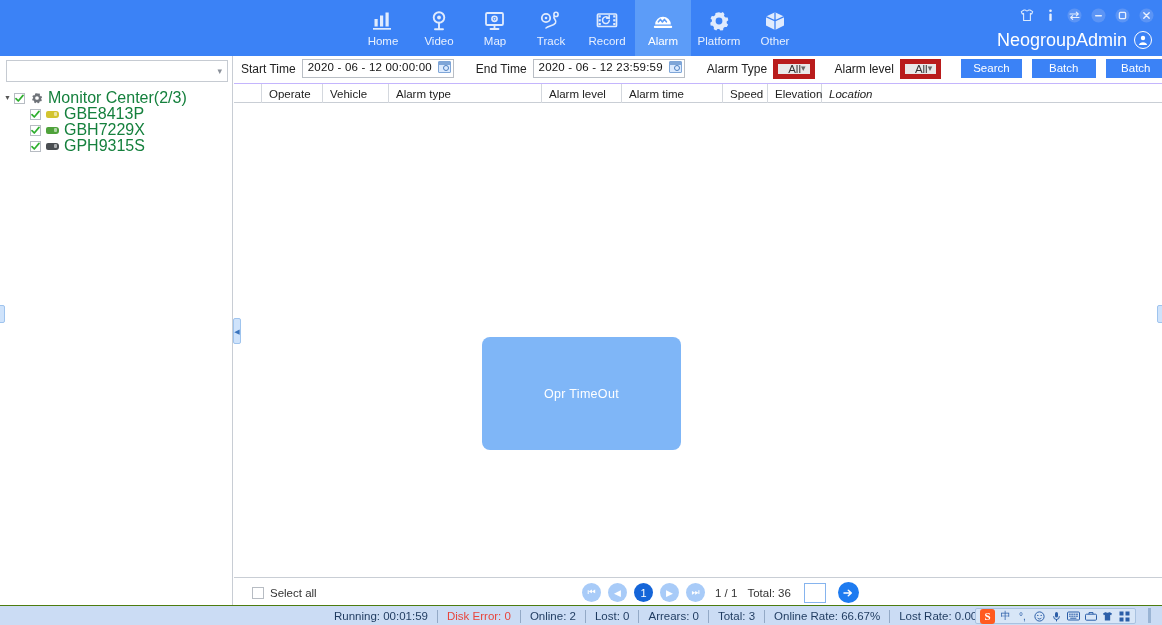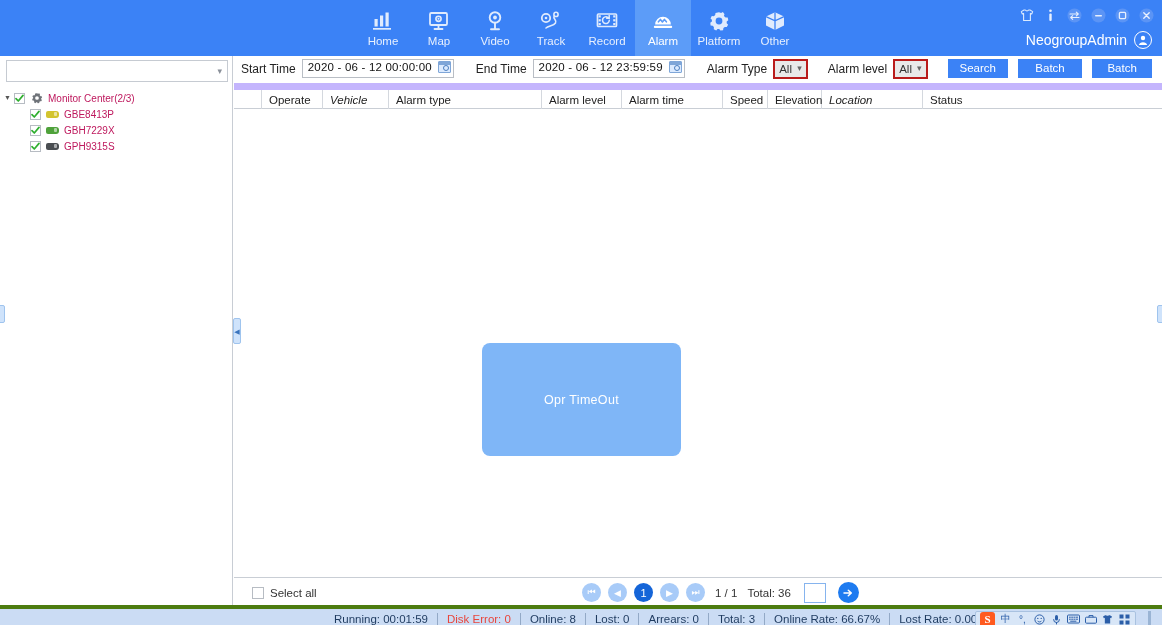--- a/index.html
+++ b/index.html
@@ -37,21 +37,21 @@
   #wincontrols {
     position:absolute; right:8px; top:5px; height:20px;
     display:flex; align-items:center; gap:9px;
   }
   #wincontrols .wc { width:15px; height:15px; display:flex; align-items:center; justify-content:center;
     cursor:pointer; color:#dbeafe; }
   #userbar {
     position:absolute; right:10px; top:28px; height:24px;
     display:flex; align-items:center; gap:7px;
   }
-  #userbar .uname { color:#ffffff; font-size:14px; }
+  #userbar .uname { color:#ffffff; font-size:18px; }
   .avatar-circ {
     width:18px;height:18px;border-radius:50%;border:1.4px solid #ffffff;
     display:flex;align-items:center;justify-content:center;cursor:pointer;
   }
 
   
   #leftpanel {
     position:absolute; left:0; top:56px; width:233px; height:549px;
     background:#ffffff; border-right:1px solid #c8cdd4;
   }
@@ -68,21 +68,21 @@
   .tree-row { display:flex; align-items:center; height:16px; margin-bottom:0; cursor:pointer; }
   .tree-row.lvl0 { padding-left:4px; }
   .tree-row.lvl1 { padding-left:30px; }
   .tw-toggle { width:10px; font-size:7px; color:#555; line-height:10px; }
   .tw-check {
     width:11px;height:11px;border:1px solid #b7bcc3;background:#fff;margin-right:4px;
     display:flex;align-items:center;justify-content:center;
   }
   .tw-check svg { display:block; }
   .tw-ico { width:15px; display:flex; align-items:center; justify-content:center; margin-right:4px; }
-  .tw-label { font-size:10px; color:#be185d; }
+  .tw-label { font-size:16px; color:#15803d; }
 
   
   .car { width:13px; height:7px; border-radius:2px 3px 3px 2px; position:relative; display:block; }
   .car:after {
     content:""; position:absolute; right:2px; top:1.5px; width:3px;height:4px;
     background:rgba(255,255,255,.55); border-radius:1px;
   }
 
   
   .split-handle {
@@ -112,37 +112,37 @@
   }
   .datebox .dval { font-size:11.5px; color:#111; letter-spacing:.2px; white-space:nowrap; }
   .cal-ico {
     width:13px;height:12px;margin-left:6px;border:1px solid #7fa6d8;background:#dbeafe;
     position:relative;border-radius:1px;
   }
   .cal-ico:before{content:"";position:absolute;left:0;top:0;right:0;height:3px;background:#7fa6d8;}
   .cal-ico:after{content:"";position:absolute;right:1px;bottom:1px;width:4px;height:4px;
     border:1px solid #4c7fc0;border-radius:50%;}
   .selbox {
-    height:20px; width:85px; border:2px solid #b91c1c; background:#e9e9e9;
+    height:20px; width:85px; border:5px solid #b91c1c; background:#e9e9e9;
     display:flex; align-items:center; justify-content:space-between;
-    padding:0 4px 0 4px; margin-right:20px; cursor:pointer;
+    padding:0 4px 0 10px; margin-right:20px; cursor:pointer;
   }
   .selbox.wide { width:84px; }
   .selbox .sval { font-size:11.5px; color:#333; }
   .selbox .schev { font-size:9px; color:#666; line-height:9px; }
   .btn-blue {
     height:19px; background:#3B82F6; color:#fff; border:none;
     font-size:11.5px; font-family:"Liberation Sans", sans-serif;
     padding:0 12px; margin-right:10px; cursor:pointer; line-height:19px;
   }
 
   
   #table-wrap {
     position:absolute; left:0; top:27px; width:928px; height:495px;
-    border-top:7px solid #c4b5fd; border-bottom:1px solid #c9ced5;
+    border-top:1px solid #c4b5fd; border-bottom:1px solid #c9ced5;
     background:#fff;
   }
   #thead {
     display:flex; height:19px; border-bottom:1px solid #c9ced5; background:#fff;
   }
   .th {
     border-right:1px solid #d4d8de; font-size:11.5px; color:#222;
     display:flex; align-items:center; padding-left:7px; height:19px;
   }
   .th:last-child { border-right:none; }
@@ -183,21 +183,21 @@
   
   #watermark {
     position:absolute; right:8px; top:559px; width:180px; text-align:left;
     color:#8d949c; pointer-events:none; user-select:none;
   }
   #wm-title { font-size:15px; color:#7e858d; letter-spacing:.4px; }
 
   
   #statusbar {
     position:absolute; left:0; top:605px; width:1162px; height:20px;
-    background:#CBDCF4; border-top:4px solid #4d7c0f;
+    background:#CBDCF4; border-top:1px solid #4d7c0f;
     display:flex; align-items:center;
   }
   #status-items {
     position:absolute; left:325px; top:0; height:20px;
     display:flex; align-items:center;
   }
   .st-item {
     font-size:11.5px; color:#1e3a5f; padding:0 9px; height:13px;
     display:flex; align-items:center; border-right:1px solid #93a9c6; white-space:nowrap;
   }
@@ -229,37 +229,37 @@
             <rect x="8" y="4.5" width="3.2" height="11" fill="#E0EBFD"></rect>
             <rect x="13.5" y="1.5" width="3.2" height="14" fill="#E0EBFD"></rect>
             <rect x="1" y="17" width="18" height="1.7" fill="#E0EBFD"></rect>
           </svg>
         </span>
         <span class="nav-label">Home</span>
       </div>
       <div class="nav-item">
         <span class="nav-ico">
           <svg width="22" height="20" viewBox="0 0 22 20">
+            <circle cx="11" cy="6.5" r="5.3" fill="none" stroke="#E0EBFD" stroke-width="1.9"></circle>
+            <circle cx="11" cy="6.5" r="1.9" fill="#E0EBFD"></circle>
+            <path d="M11 11.8 V17.5 M7 18.2 H15" stroke="#E0EBFD" stroke-width="1.9" stroke-linecap="round"></path>
+          </svg>
+        </span>
+        <span class="nav-label">Video</span>
+      </div>
+      <div class="nav-item">
+        <span class="nav-ico">
+          <svg width="22" height="20" viewBox="0 0 22 20">
             <rect x="2" y="2" width="17" height="12" rx="1.3" fill="none" stroke="#E0EBFD" stroke-width="1.8"></rect>
             <circle cx="10.5" cy="7.8" r="2.6" fill="none" stroke="#E0EBFD" stroke-width="1.6"></circle>
             <circle cx="10.5" cy="7.8" r="1" fill="#E0EBFD"></circle>
             <path d="M10.5 14.5 V17.5 M6.5 18 H14.5" stroke="#E0EBFD" stroke-width="1.8" stroke-linecap="round"></path>
           </svg>
         </span>
         <span class="nav-label">Map</span>
-      </div>
-      <div class="nav-item">
-        <span class="nav-ico">
-          <svg width="22" height="20" viewBox="0 0 22 20">
-            <circle cx="11" cy="6.5" r="5.3" fill="none" stroke="#E0EBFD" stroke-width="1.9"></circle>
-            <circle cx="11" cy="6.5" r="1.9" fill="#E0EBFD"></circle>
-            <path d="M11 11.8 V17.5 M7 18.2 H15" stroke="#E0EBFD" stroke-width="1.9" stroke-linecap="round"></path>
-          </svg>
-        </span>
-        <span class="nav-label">Video</span>
       </div>
       <div class="nav-item">
         <span class="nav-ico">
           <svg width="22" height="20" viewBox="0 0 22 20">
             <circle cx="6" cy="7" r="4.2" fill="none" stroke="#E0EBFD" stroke-width="1.8"></circle>
             <circle cx="6" cy="7" r="1.3" fill="#E0EBFD"></circle>
             <circle cx="16" cy="3.4" r="2.1" fill="none" stroke="#E0EBFD" stroke-width="1.6"></circle>
             <path d="M14.2 5 C12.5 8 17.5 9 15.5 12 C13.8 14.8 8.5 15 6 17" fill="none" stroke="#E0EBFD" stroke-width="1.6" stroke-linecap="round"></path>
           </svg>
         </span>
@@ -450,28 +450,27 @@
 
     <button class="btn-blue">Search</button>
     <button class="btn-blue">Batch Confirm</button>
     <button class="btn-blue">Batch Cancel</button>
   </div>
 
   <div id="table-wrap">
     <div id="thead">
         <div class="th" style="width: 28px;"></div>
         <div class="th" style="width: 61px;">Operate</div>
-        <div class="th" style="width: 66px; font-style: italic;">Vehicle</div>
+        <div class="th" style="width: 66px;">Vehicle</div>
         <div class="th" style="width: 153px;">Alarm type</div>
         <div class="th" style="width: 80px;">Alarm level</div>
         <div class="th" style="width: 101px;">Alarm time</div>
         <div class="th" style="width: 45px;">Speed</div>
         <div class="th" style="width: 54px;">Elevation</div>
         <div class="th" style="width: 101px; font-style: italic;">Location</div>
-        <div class="th" style="width: 239px;">Status</div>
       </div>
     <div id="tbody">
       <div id="toast">
         <span>Opr TimeOut</span>
       </div>
     </div>
   </div>
 
   <div id="pager">
     <div id="selectall">
@@ -498,21 +497,21 @@
   <div id="watermark">
     <div id="wm-title">激活 Windows</div>
 
   </div>
 </div>
 
 <div id="statusbar">
   <div id="status-items">
       <div class="st-item">Running: 00:01:59</div>
       <div class="st-item err">Disk Error: 0</div>
-      <div class="st-item">Online: 8</div>
+      <div class="st-item">Online: 2</div>
       <div class="st-item">Lost: 0</div>
       <div class="st-item">Arrears: 0</div>
       <div class="st-item">Total: 3</div>
       <div class="st-item">Online Rate: 66.67%</div>
       <div class="st-item">Lost Rate: 0.00%</div>
     </div>
   <div id="tray">
     <span class="sogou-s">S</span>
     <span class="tray-ico">中</span>
     <span class="tray-ico">°,</span>

